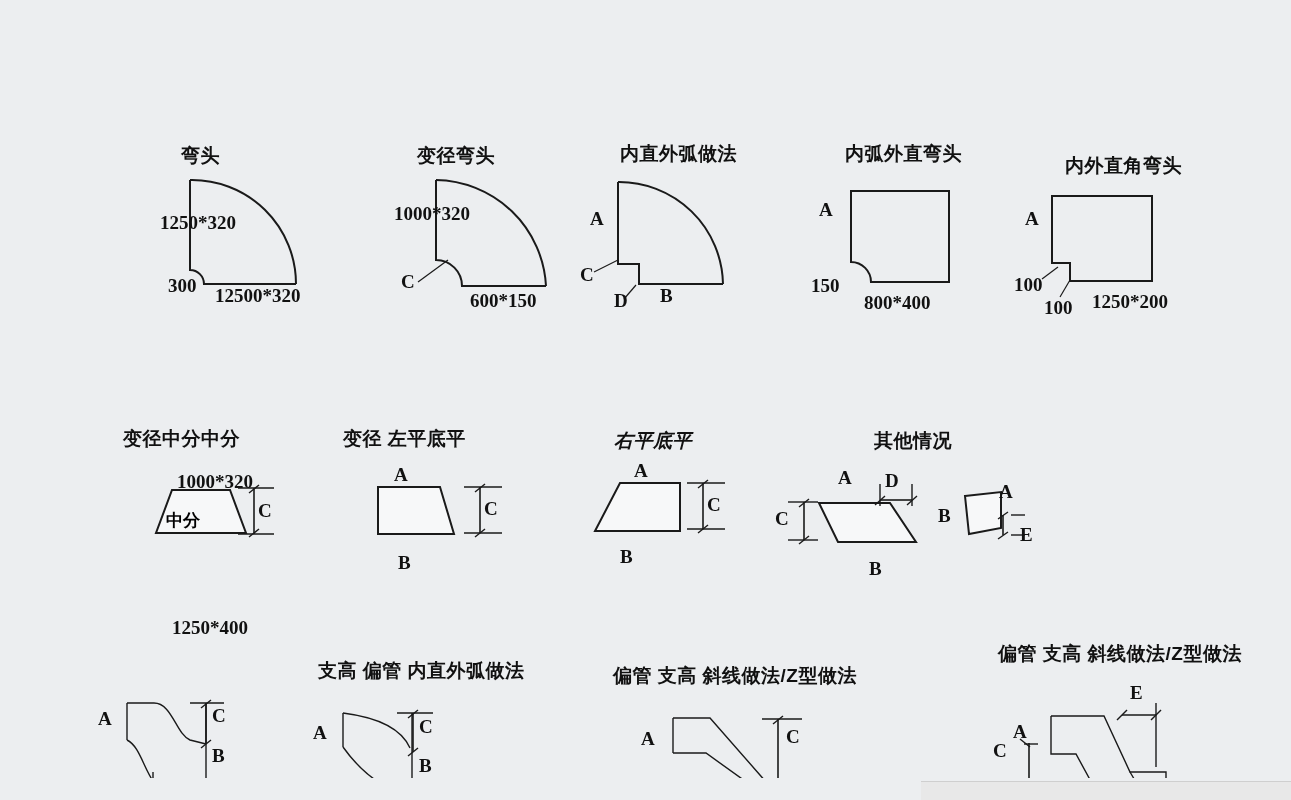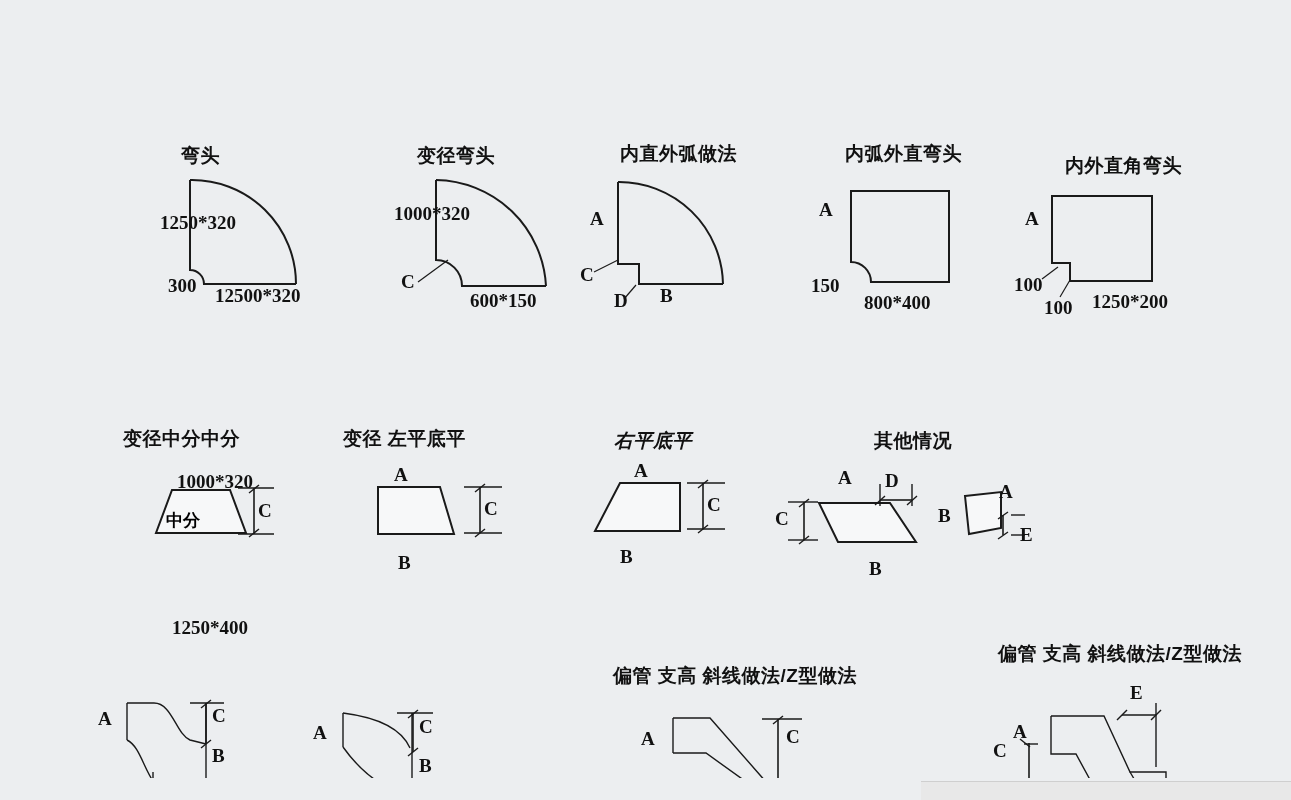--- a/index.html
+++ b/index.html
@@ -232,20 +232,21 @@
   <div class="lbl" style="left:98px;top:708px;">A</div>
   <svg class="fig" style="left:188px;top:696px;" width="40" height="56">
     <path class="dim" d="M 18 7 L 18 48"></path>
     <path class="tick" d="M 2 7 L 36 7"></path>
     <path class="tick" d="M 13 12 L 23 4"></path>
     <path class="tick" d="M 13 52 L 23 44"></path>
   </svg>
   <div class="lbl" style="left:212px;top:705px;">C</div>
   <div class="lbl" style="left:212px;top:745px;">B</div>
 
+  <div class="title" style="left:318px;top:658px;">支高 偏管 内直外弧做法</div>
   <div class="fig" style="left:340px;top:710px;">
     <svg width="100" height="88" viewBox="0 0 100 88">
       <path class="stroke-thin" d="M 3 3 L 3 37"></path>
       <path class="stroke-thin" d="M 72 3 L 72 86"></path>
       <path class="stroke-thin" d="M 3 3 C 42 8 62 20 70 38"></path>
       <path class="stroke-thin" d="M 3 37 C 18 58 38 78 70 86"></path>
     </svg>
   </div>
   <div class="lbl" style="left:313px;top:722px;">A</div>
   <svg class="fig" style="left:395px;top:706px;" width="42" height="54">

